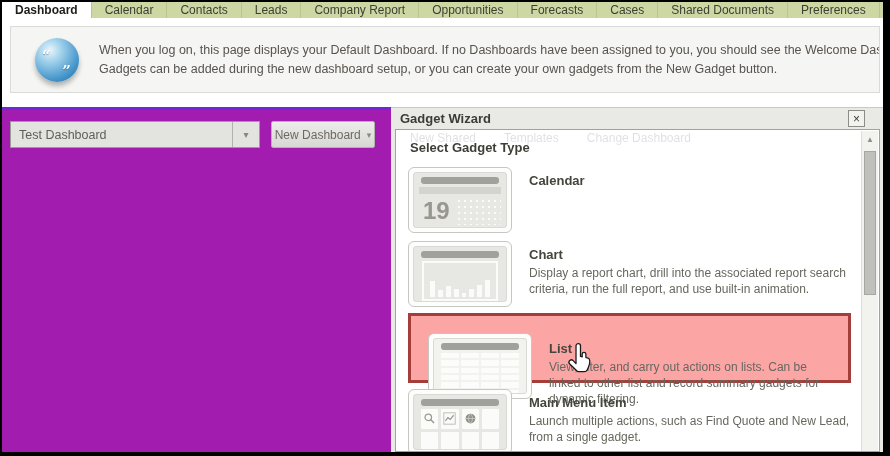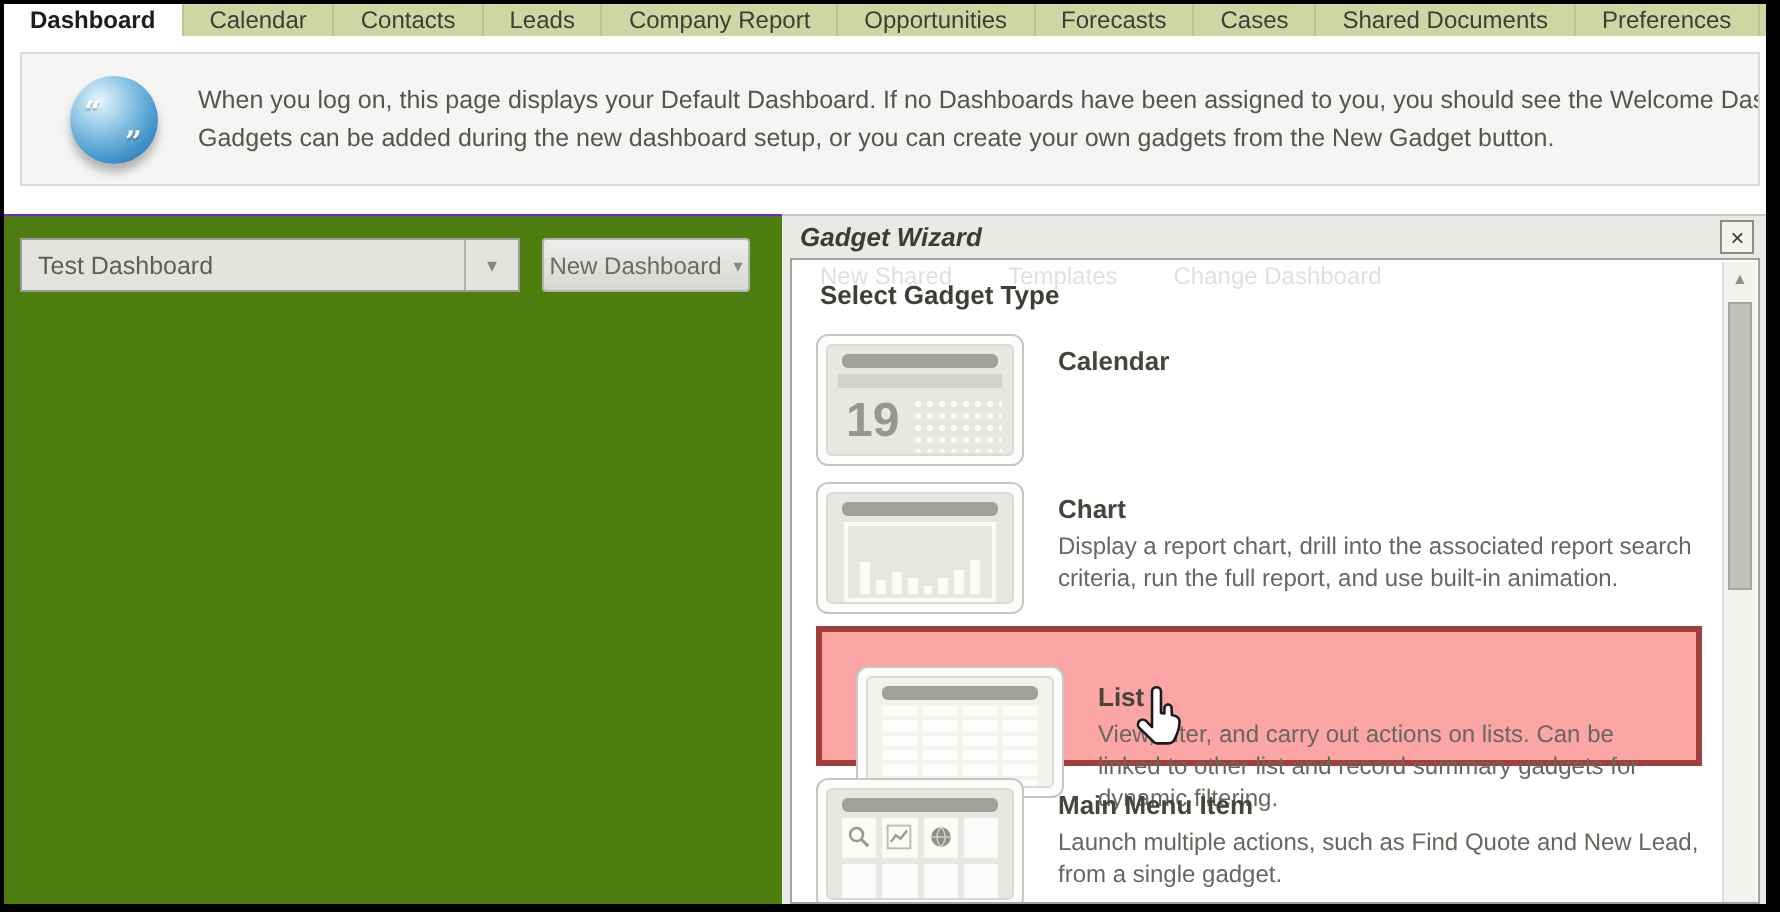--- a/index.html
+++ b/index.html
@@ -22,57 +22,57 @@
             background:radial-gradient(circle at 34% 28%, #e8f5fc 0%, #9fd0ea 28%, #4596cb 68%, #1c6aa2 100%);
             box-shadow:0 4px 5px rgba(0,0,0,.28); }
   .sphere .q1, .sphere .q2 { position:absolute; color:#fff; font-family:"DejaVu Serif", serif;
             font-weight:bold; font-size:15px; line-height:10px; text-shadow:0 1px 1px rgba(0,0,0,.3); }
   .sphere .q1 { left:7px; top:13px; }
   .sphere .q2 { right:8px; bottom:6px; }
   .banner-text { margin-left:20px; font-size:12.5px; color:#57534e; line-height:19px; white-space:nowrap; }
 
   
   .main { position:absolute; left:0; right:0; top:105px; bottom:0; display:flex; }
-  .left-panel { flex:1; background:#4d7c0f; border-top:1px solid #6d28d9; padding:11px 0 0 8px; }
+  .left-panel { flex:1; background:#a21caf; border-top:3px solid #6d28d9; padding:11px 0 0 8px; }
   .controls { display:flex; align-items:center; gap:11px; }
   .dash-select { width:250px; height:27px; background:#e3e3e0; border:1px solid #9c9c97;
                  display:flex; align-items:center; color:#5f5f59; font-size:12.5px; cursor:pointer; }
   .dash-select .val { padding-left:8px; flex:1; overflow:hidden; }
   .dash-select .chev { width:27px; height:100%; border-left:1px solid #b2b2ad; display:flex;
                  align-items:center; justify-content:center; color:#878781; font-size:10px; }
   .new-dash-btn { width:104px; height:27px; background:linear-gradient(#ececea,#d7d7d4);
                  border:1px solid #b2b2ae; border-radius:2px; color:#6e6a62; font-size:12px;
                  display:flex; align-items:center; justify-content:center; gap:6px; cursor:pointer; }
   .new-dash-btn .arr { font-size:9px; color:#8a8a84; }
 
   
   .wizard { width:492px; background:#e9e9e6; border-top:1px solid #c9c9c5; display:flex;
             flex-direction:column; }
-  .wizard-header { height:21px; display:flex; align-items:center; padding:0 6px 0 9px;font-style:italic; }
+  .wizard-header { height:21px; display:flex; align-items:center; padding:0 18px 0 9px; }
   .wizard-title { font-size:13px; font-weight:bold; color:#3c3c35; flex:1; }
   .close-btn { width:17px; height:17px; background:#f2f2ef; border:1px solid #8d8d88;
                display:flex; align-items:center; justify-content:center; font-size:12px;
                color:#3c3c38; cursor:pointer; line-height:1; }
   .wizard-body { position:relative; flex:1; margin:0 3px 0 4px; background:#fff;
                  border:1px solid #a2a29d; overflow:hidden; }
   .ghost-bar { position:absolute; top:1px; left:14px; display:flex; gap:28px; opacity:.13;
                font-size:12px; color:#111; pointer-events:none; }
   .section-title { padding:10px 0 0 14px; font-size:13px; font-weight:bold; color:#3e3e37;
                    height:27px; }
   .rows { margin-top:8px; }
   .gadget-row { display:flex; height:70px; margin:0 28px 4px 12px; padding:2px 0 0 0; cursor:pointer; }
   .gadget-row.highlighted { border:3px solid #a43e3a; background:#fca5a5; padding:17px; }
   .gicon-box { width:104px; min-width:104px; height:66px; background:#fdfdfc;
                border:1px solid #c6c6c2; border-radius:6px; padding:4px; margin-top:0; }
   .gicon-inner { width:100%; height:100%; background:#e7e7e4; border:1px solid #d9d9d5;
                  border-radius:3px; padding:3px 5px; overflow:hidden; }
   .icon-topbar { height:7px; background:#a0a09c; border-radius:3px; margin:1px 2px 3px; }
   
   .cal-band { height:7px; background:#d3d3cf; margin:0 0 2px; }
-  .cal-body { display:flex; align-items:flex-end; gap:6px; padding-left:4px; }
+  .cal-body { display:flex; align-items:center; gap:6px; padding-left:4px; }
   .cal-day { font-size:24px; font-weight:bold; color:#97978f; line-height:30px; }
   .cal-dots { width:48px; height:27px; background-image:radial-gradient(#fbfbf9 34%, rgba(0,0,0,0) 36%);
               background-size:6px 6px; }
   
   .chart-area { height:40px; margin:0 3px; border:2px solid #fbfbf9; display:flex;
                 align-items:flex-end; gap:3px; padding:0 6px 2px; }
   .chart-area i { display:block; width:7px; background:#fbfbf9; }
   
   .tbl { display:grid; grid-template-columns:repeat(4,1fr); grid-auto-rows:1fr; gap:2px;
          height:42px; margin:1px 2px; }

